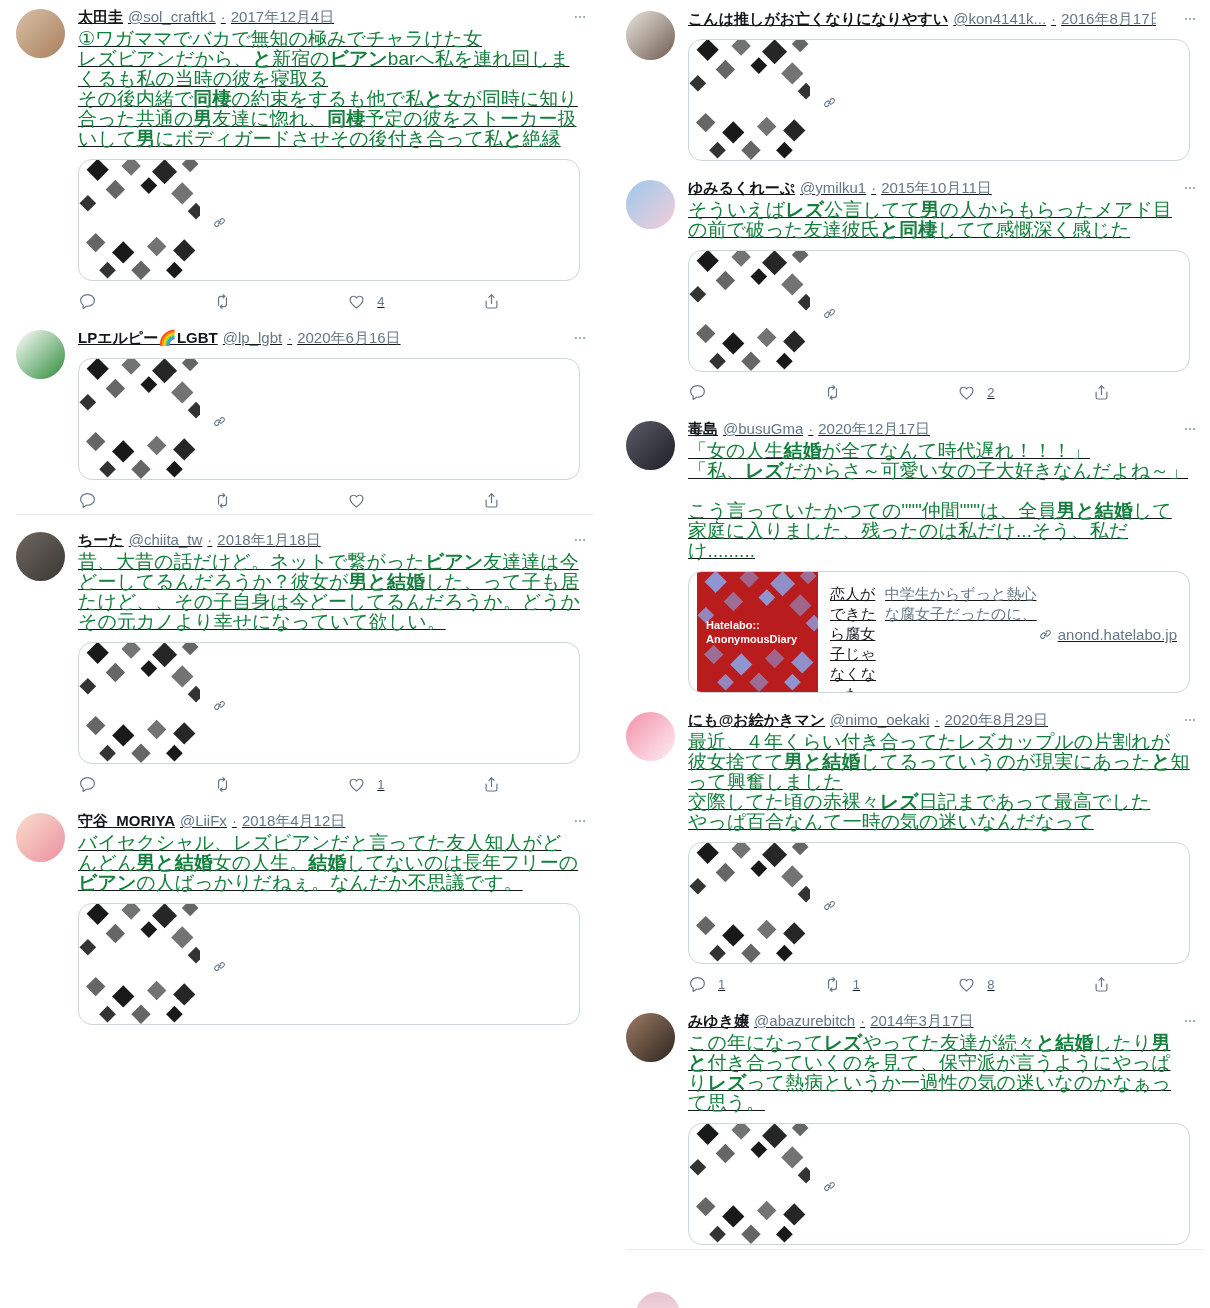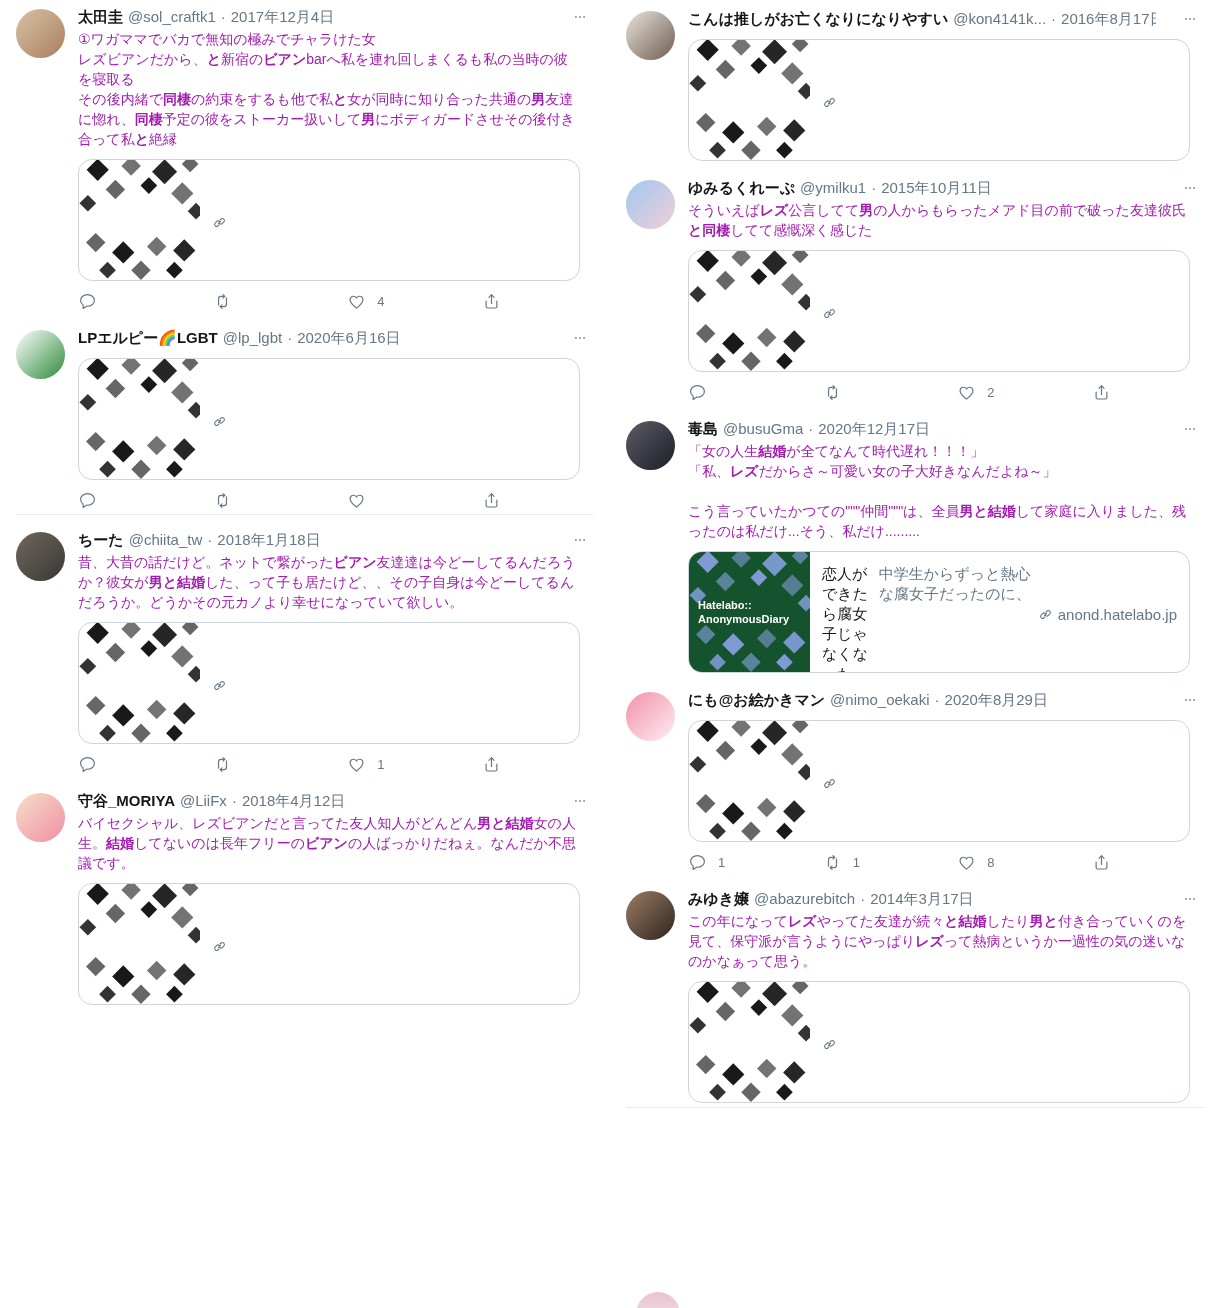--- a/index.html
+++ b/index.html
@@ -5,32 +5,32 @@
   html,body{margin:0;padding:0;}
   body{
     width:1210px;height:1308px;position:relative;overflow:hidden;
     background:#ffffff;color:#14171a;
     font-family:"Liberation Sans","DejaVu Sans",sans-serif;
   }
   .col{position:absolute;top:0;width:578px;}
   .col-left{left:16px;top:4px;}
   .col-right{left:626px;top:6px;}
 
-  .tweet{position:relative;padding:2px 0 0 62px;margin-bottom:14px;min-height:58px;}
+  .tweet{position:relative;padding:2px 0 0 62px;margin-bottom:14px;min-height:58px;text-decoration:underline;}
   .tweet.divided{border-bottom:1px solid #e6ecf0;padding-bottom:4px;margin-bottom:12px;}
 
   .avatar{position:absolute;left:0;top:5px;width:49px;height:49px;border-radius:50%;border:none;padding:0;cursor:pointer;}
   .more{position:absolute;right:2px;top:6px;width:24px;height:16px;background:none;border:none;color:#8899a6;padding:0;cursor:pointer;}
   .more svg{width:20px;height:14px;}
 
   .head{display:flex;align-items:baseline;gap:5px;font-size:15px;line-height:21px;white-space:nowrap;overflow:hidden;max-width:468px;}
   .name{font-weight:bold;color:#14171a;cursor:pointer;}
   .handle,.dot,.date{color:#657786;font-weight:normal;}
 
-  .body{font-size:14px;line-height:20px;color:#a21caf;white-space:pre-line;max-width:502px;margin-top:2px;}
+  .body{font-size:19px;line-height:20px;color:#15803d;white-space:pre-line;max-width:502px;margin-top:2px;}
   .body .b{font-weight:bold;}
 
   .card{display:flex;width:502px;height:122px;border:1px solid #ccd6dd;border-radius:14px;overflow:hidden;margin-top:10px;text-decoration:none;color:inherit;cursor:pointer;background:#fff;box-sizing:border-box;}
   .card-img{position:relative;width:121px;flex:none;}
   .card-img svg{position:absolute;left:0;top:0;width:100%;height:100%;}
   .brand{position:absolute;left:9px;top:50%;transform:translateY(-50%);color:#ffffff;font-weight:bold;font-size:11px;line-height:14px;display:flex;flex-direction:column;}
   .card-meta{padding:12px 12px 10px;display:flex;min-width:0;}
   .card-title{font-size:15px;line-height:20px;color:#14171a;}
   .card-desc{font-size:15px;line-height:20px;color:#657786;overflow:hidden;max-height:40px;}
   .card-domain{display:flex;align-items:center;gap:5px;color:#657786;font-size:15px;margin-top:3px;}
@@ -517,21 +517,21 @@
       <span class="handle">@busuGma</span>
       <span class="dot">·</span>
       <span class="date">2020年12月17日</span>
     </header>
 
     <div class="body"><span>「女の人生</span><span class="b">結婚</span><span>が全てなんて時代遅れ！！！」
 「私、</span><span class="b">レズ</span><span>だからさ～可愛い女の子大好きなんだよね～」
 
 こう言っていたかつての"""仲間"""は、全員</span><span class="b">男と結婚</span><span>して家庭に入りました、残ったのは私だけ...そう、私だけ.........</span></div>
     <a class="card">
-      <div class="card-img" style="background: #14532d;">
+      <div class="card-img" style="background: #b91c1c; margin-left: 8px;">
         <svg viewBox="0 0 121 122">
           <g class="dmd" fill="#8aa3e6">
             <rect x="10" y="2" width="16" height="16" transform="rotate(45 18 10)" opacity="0.9"></rect>
             <rect x="45" y="-1" width="14" height="14" transform="rotate(45 52 6)" opacity="0.55"></rect>
             <rect x="77" y="3" width="18" height="18" transform="rotate(45 86 12)" opacity="0.85"></rect>
             <rect x="106" y="-2" width="12" height="12" transform="rotate(45 112 4)" opacity="0.6"></rect>
             <rect x="29" y="23" width="14" height="14" transform="rotate(45 36 30)" opacity="0.6"></rect>
             <rect x="64" y="20" width="12" height="12" transform="rotate(45 70 26)" opacity="0.9"></rect>
             <rect x="96" y="26" width="16" height="16" transform="rotate(45 104 34)" opacity="0.55"></rect>
             <rect x="2" y="38" width="12" height="12" transform="rotate(45 8 44)" opacity="0.8"></rect>
@@ -568,20 +568,24 @@
     <button class="more"><svg>
           <use href="#i-more"></use>
         </svg></button>
     <header class="head">
       <span class="name">にも@お絵かきマン</span>
       <span class="handle">@nimo_oekaki</span>
       <span class="dot">·</span>
       <span class="date">2020年8月29日</span>
     </header>
 
+    <div class="body"><span>最近、４年くらい付き合ってたレズカップルの片割れが
+彼女捨てて</span><span class="b">男と結婚</span><span>してるっていうのが現実にあった</span><span class="b">と</span><span>知って興奮しました
+交際してた頃の赤裸々</span><span class="b">レズ</span><span>日記まであって最高でした
+やっぱ百合なんて一時の気の迷いなんだなって</span></div>
     <a class="card" hidden="">
       <div class="card-img">
         <svg viewBox="0 0 121 122">
           <g class="dmd">
             <rect x="10" y="2" width="16" height="16" transform="rotate(45 18 10)" opacity="0.9"></rect>
             <rect x="45" y="-1" width="14" height="14" transform="rotate(45 52 6)" opacity="0.55"></rect>
             <rect x="77" y="3" width="18" height="18" transform="rotate(45 86 12)" opacity="0.85"></rect>
             <rect x="106" y="-2" width="12" height="12" transform="rotate(45 112 4)" opacity="0.6"></rect>
             <rect x="29" y="23" width="14" height="14" transform="rotate(45 36 30)" opacity="0.6"></rect>
             <rect x="64" y="20" width="12" height="12" transform="rotate(45 70 26)" opacity="0.9"></rect>

